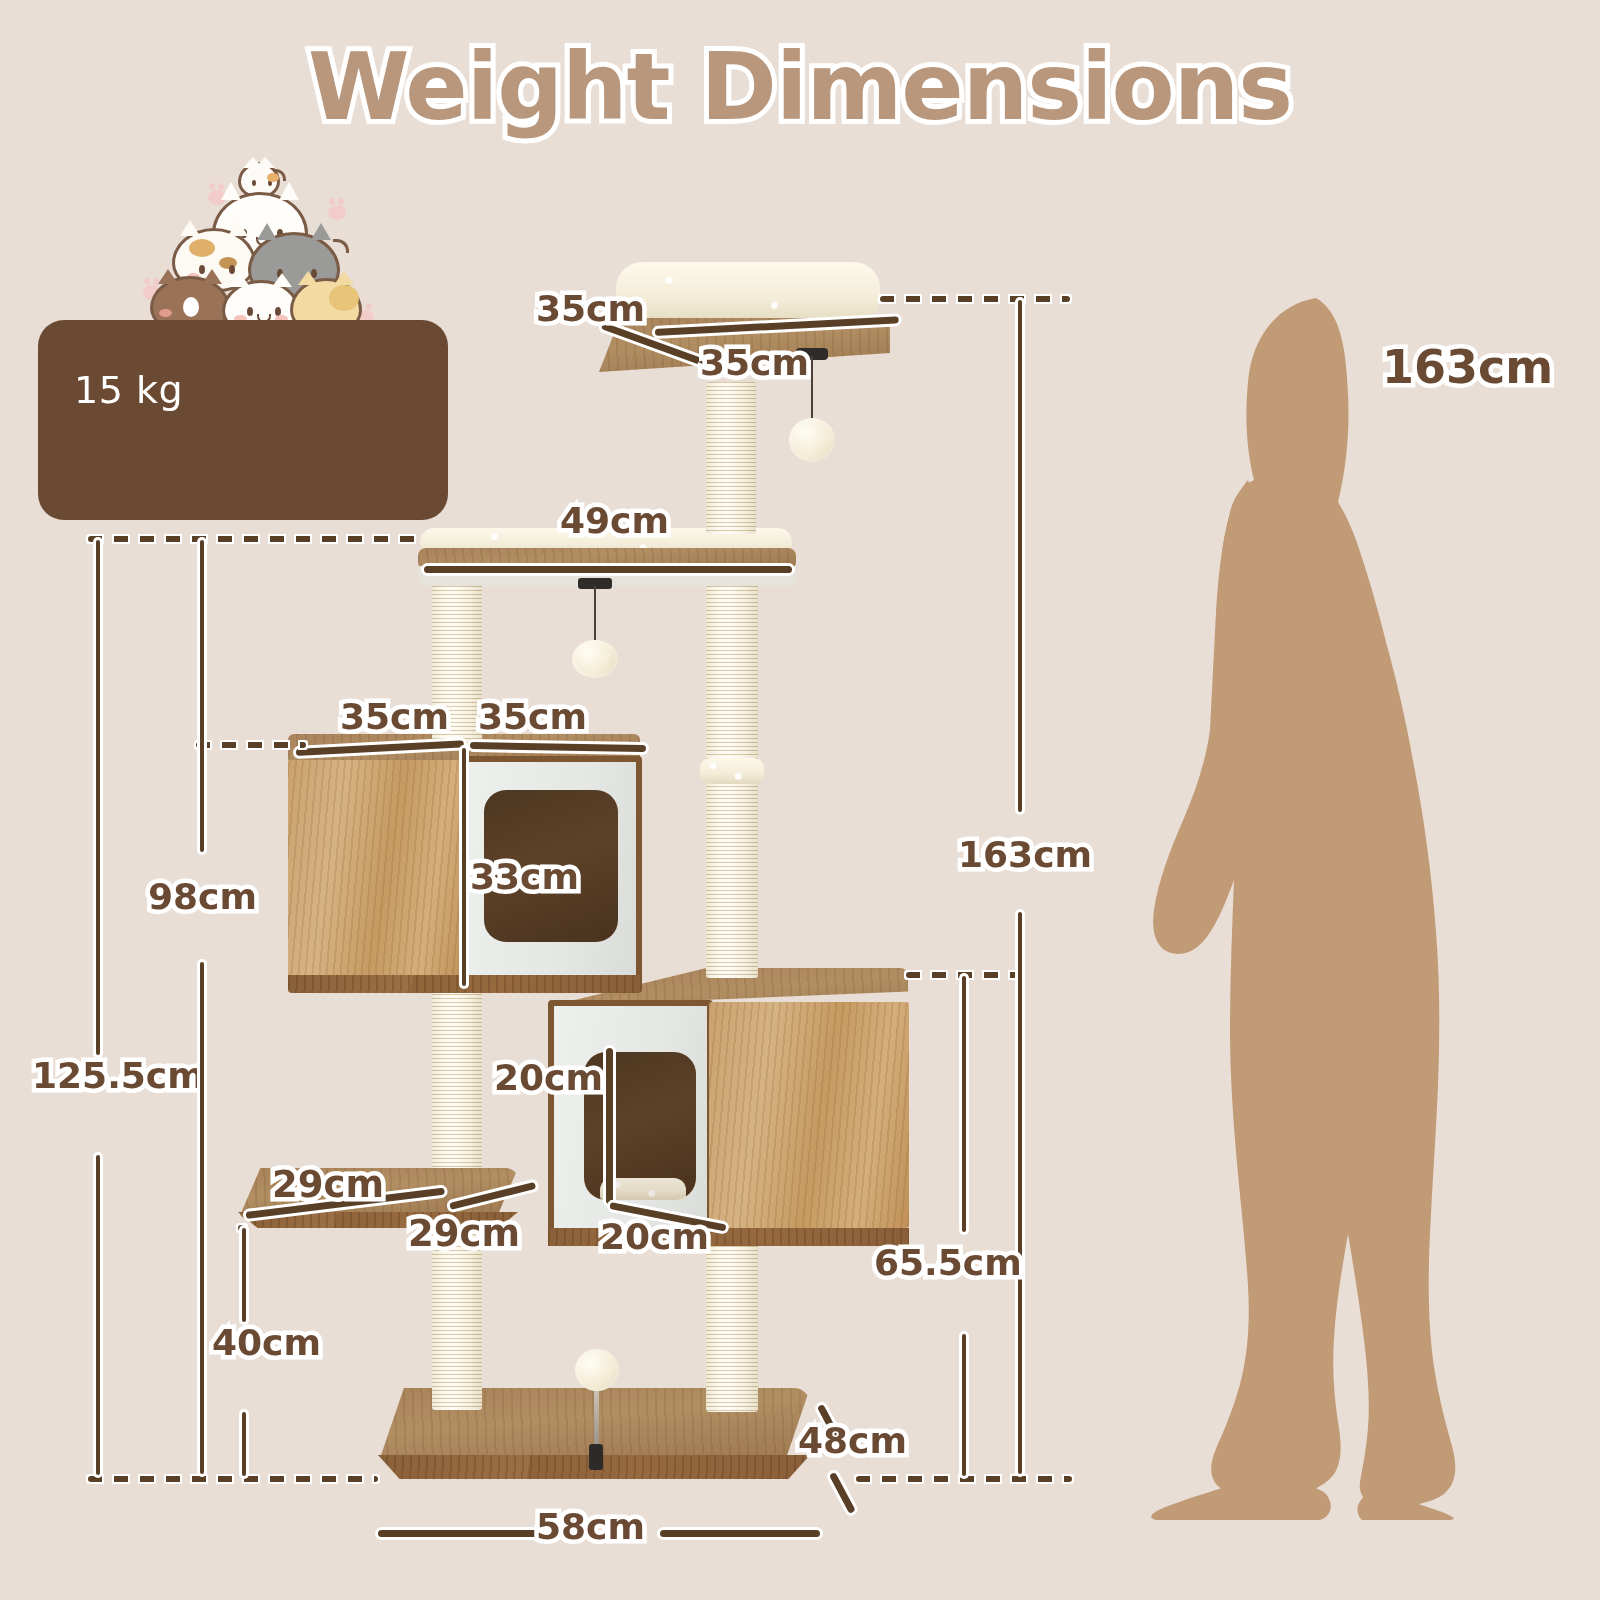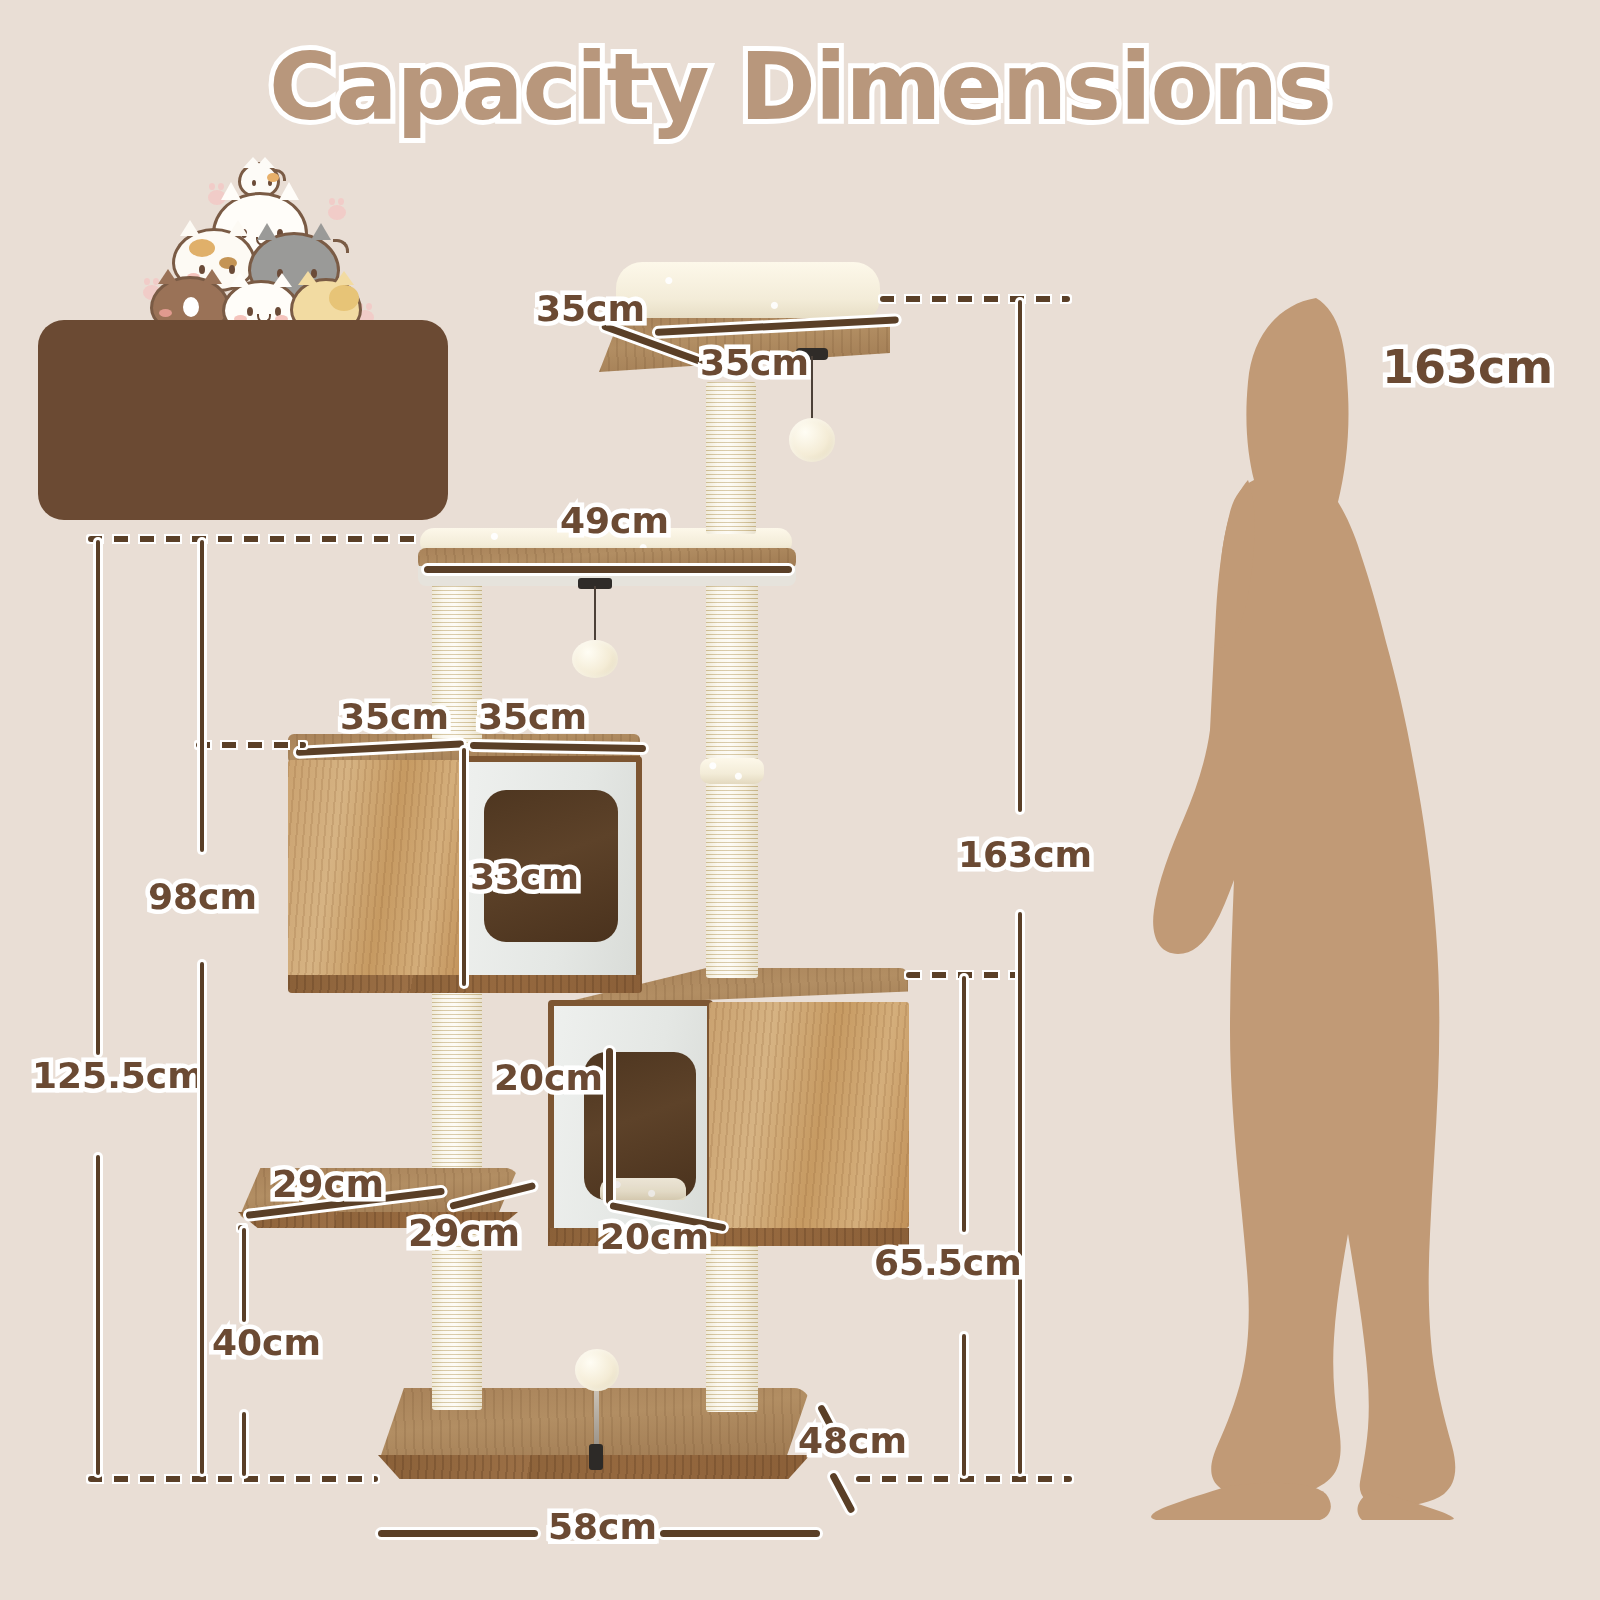--- a/index.html
+++ b/index.html
@@ -119,21 +119,21 @@
     position:absolute; left:1382px; top:340px;
     font-size:46px; font-weight:bold; color:#6b4a33;
     -webkit-text-stroke:9px #fff; paint-order:stroke fill;
   }
 </style>
 </head>
 <body>
 
 <div class="stage">
 
-  <div id="page-title">Capacity Dimensions</div>
+  <div id="page-title">Weight Dimensions</div>
 
   <div class="cat-cluster">
     <span class="paw" style="left:80px;top:40px;"></span>
     <span class="paw" style="left:200px;top:55px;"></span>
     <span class="paw" style="left:15px;top:135px;"></span>
     <span class="paw" style="left:228px;top:160px;"></span>
 
     <div class="cat" style="left:110px;top:12px;width:42px;height:36px;background:#fdfbf7;">
       <span class="ear" style="border-bottom:11px solid #fdfbf7;left:2px;top:-8px;"></span>
       <span class="ear" style="border-bottom:11px solid #fdfbf7;right:2px;top:-8px;"></span>
@@ -189,20 +189,21 @@
     </div>
 
     <div class="cat" style="left:162px;top:128px;width:72px;height:58px;background:#f2dba2;">
       <span class="ear" style="border-bottom:14px solid #f2dba2;left:5px;top:-10px;"></span>
       <span class="ear" style="border-bottom:14px solid #f2dba2;right:5px;top:-10px;"></span>
       <span style="position:absolute;left:36px;top:4px;width:30px;height:26px;border-radius:50%;background:#e7c477;"></span>
     </div>
   </div>
 
   <div id="weight-badge">
+    <div class="val">15 kg</div>
   </div>
 
   <div>
 
     <div class="prod wood-top" style="left:378px;top:1388px;width:432px;height:76px;border-radius:16px;
                 clip-path:polygon(6% 0,100% 0,94% 100%,0 100%);"></div>
     <div class="prod wood-dark" style="left:378px;top:1455px;width:432px;height:24px;border-radius:0 0 14px 14px;
                 clip-path:polygon(0 0,100% 0,95% 100%,5% 100%);"></div>
 
     <div class="prod cord" style="left:594px;top:1385px;width:5px;height:78px;background:linear-gradient(180deg,#cfc7bb,#8c857c);"></div>
@@ -282,21 +283,21 @@
   <div class="dlabel" style="left:600px;top:1216px;">20cm</div>
 
   <div class="dline" style="left:246px;top:1212px;width:200px;transform:rotate(-7deg);transform-origin:left center;"></div>
   <div class="dlabel sm" style="left:272px;top:1163px;">29cm</div>
 
   <div class="dline" style="left:450px;top:1203px;width:88px;transform:rotate(-14deg);transform-origin:left center;"></div>
   <div class="dlabel sm" style="left:408px;top:1212px;">29cm</div>
 
   <div class="dline" style="left:378px;top:1530px;width:160px;"></div>
   <div class="dline" style="left:660px;top:1530px;width:160px;"></div>
-  <div class="dlabel" style="left:548px;top:1506px;text-decoration:underline;">58cm</div>
+  <div class="dlabel" style="left:536px;top:1506px;">58cm</div>
 
   <div class="dline" style="left:820px;top:1402px;width:44px;transform:rotate(62deg);transform-origin:left center;"></div>
   <div class="dline" style="left:832px;top:1470px;width:44px;transform:rotate(62deg);transform-origin:left center;"></div>
   <div class="dlabel" style="left:798px;top:1420px;">48cm</div>
 
   <div class="dash-h" style="left:88px;top:536px;width:330px;"></div>
   <div class="dash-h" style="left:196px;top:742px;width:110px;"></div>
   <div class="dash-h" style="left:88px;top:1476px;width:290px;"></div>
   <div class="dash-h" style="left:238px;top:1225px;width:8px;"></div>
 

